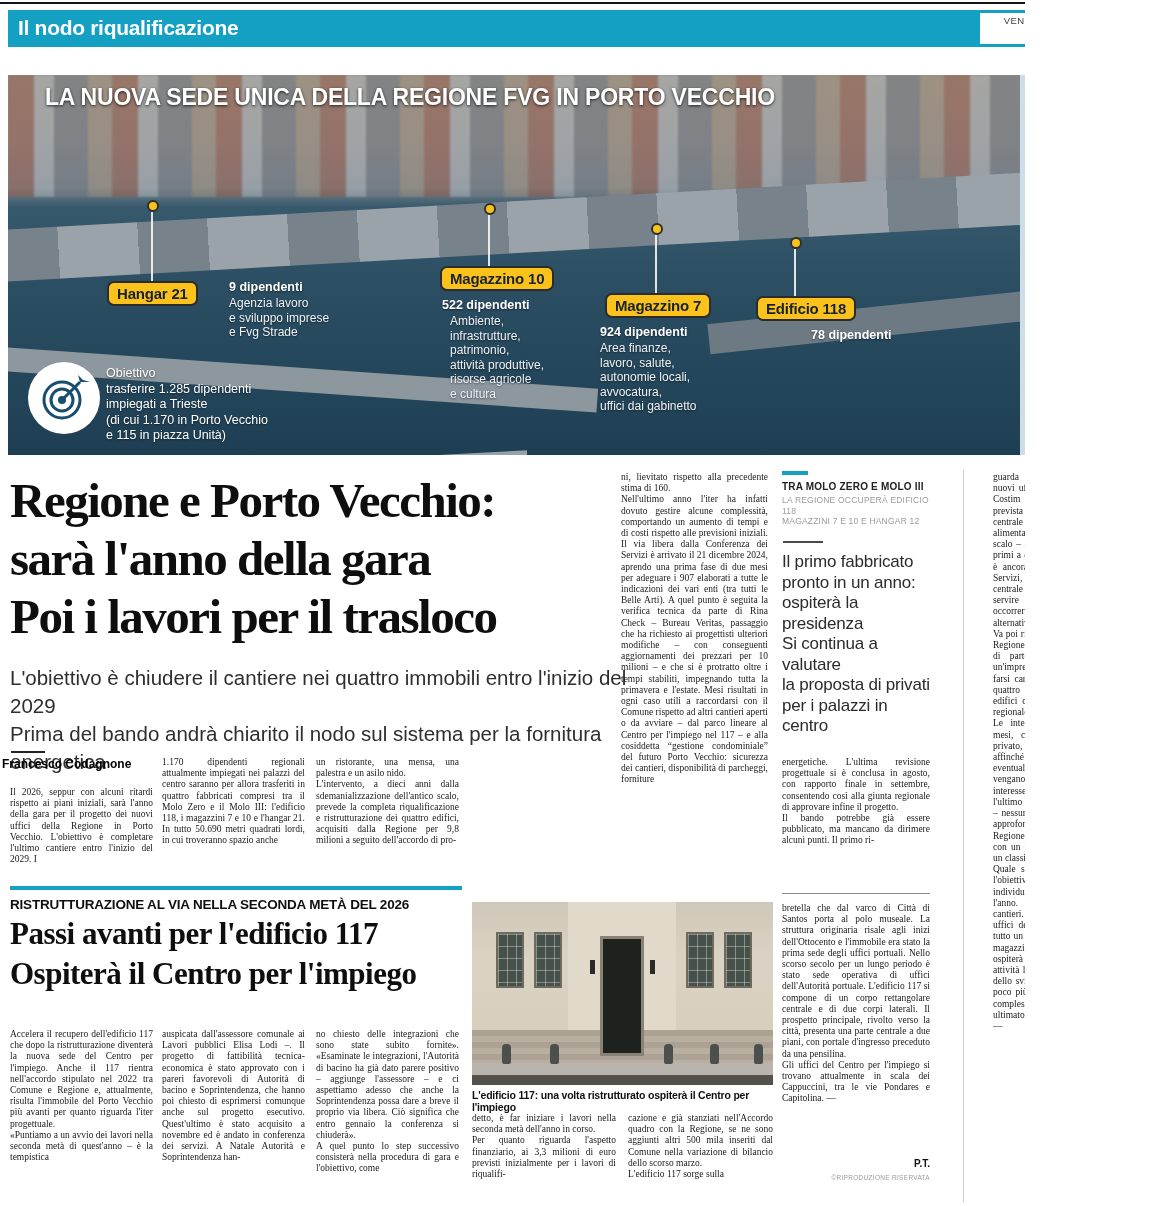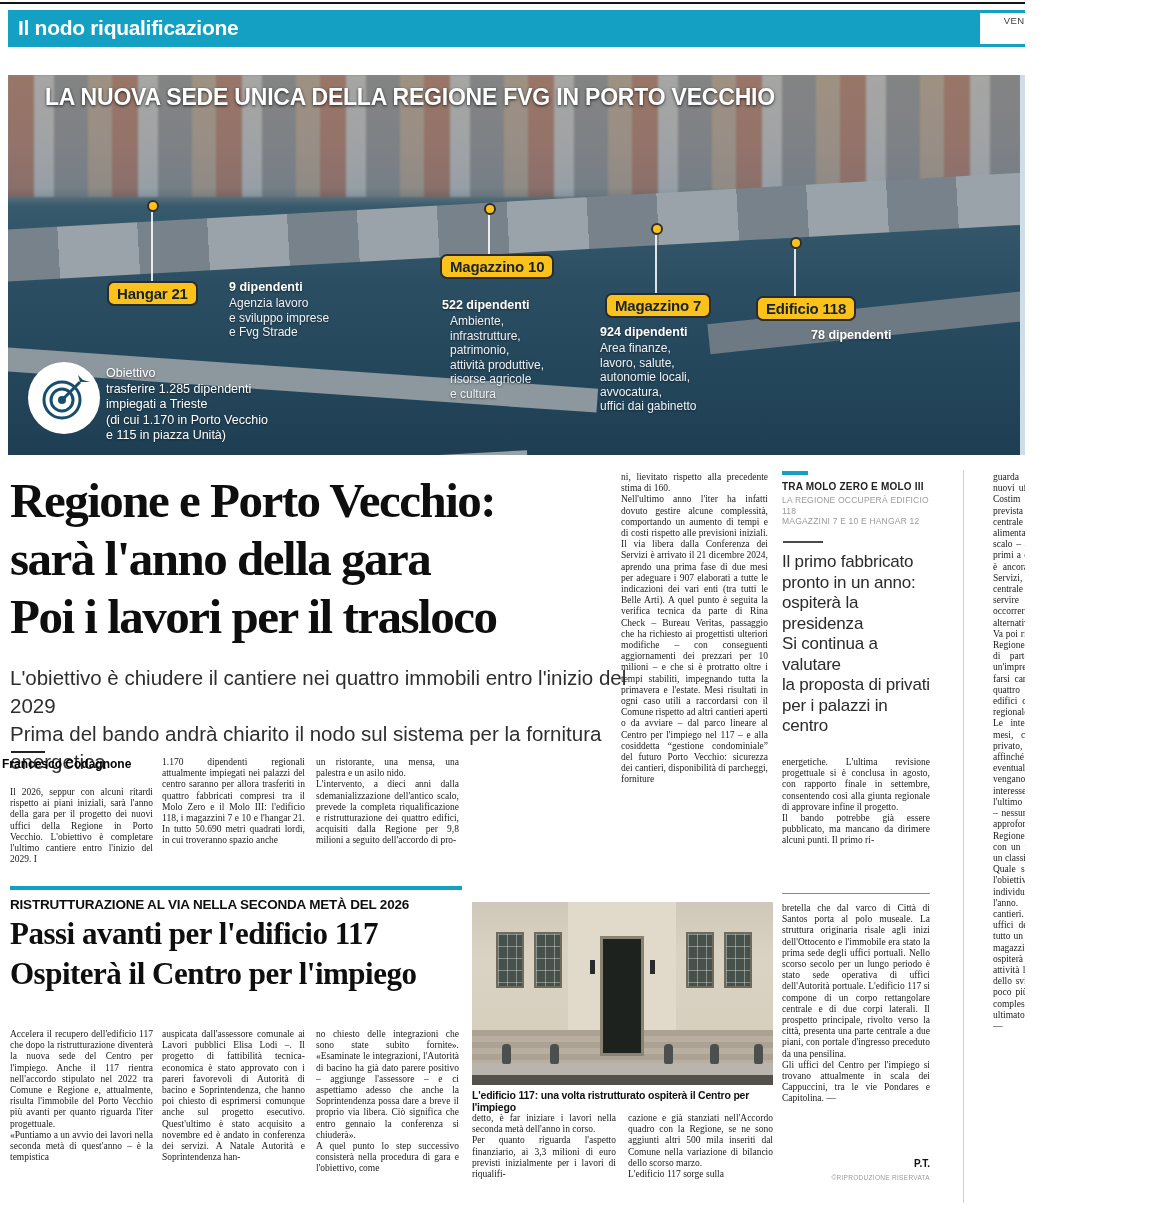--- a/index.html
+++ b/index.html
@@ -110,21 +110,21 @@
       <div class="callout-dot" style="left:139px;top:125px;"></div>
       <div class="callout-line" style="left:143px;top:137px;height:70px;"></div>
       <div class="tag" style="left:99px;top:206px;">Hangar 21</div>
       <div class="staff" style="left:221px;top:205px;">9 dipendenti</div>
       <div class="bdesc preline" style="left:221px;top:221px;">Agenzia lavoro
 e sviluppo imprese
 e Fvg Strade</div>
 
       <div class="callout-dot" style="left:476px;top:128px;"></div>
       <div class="callout-line" style="left:480px;top:140px;height:52px;"></div>
-      <div class="tag" style="left:432px;top:179px;">Magazzino 10</div>
+      <div class="tag" style="left:432px;top:191px;">Magazzino 10</div>
       <div class="staff" style="left:434px;top:223px;">522 dipendenti</div>
       <div class="bdesc preline" style="left:434px;top:239px;margin-left:8px;">Ambiente,
 infrastrutture,
 patrimonio,
 attività produttive,
 risorse agricole
 e cultura</div>
 
       <div class="callout-dot" style="left:643px;top:148px;"></div>
       <div class="callout-line" style="left:647px;top:160px;height:58px;"></div>

